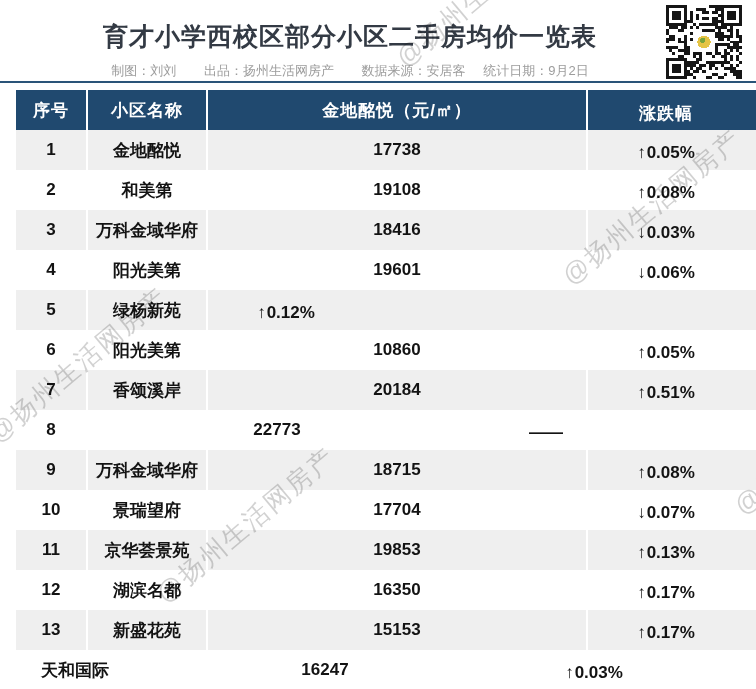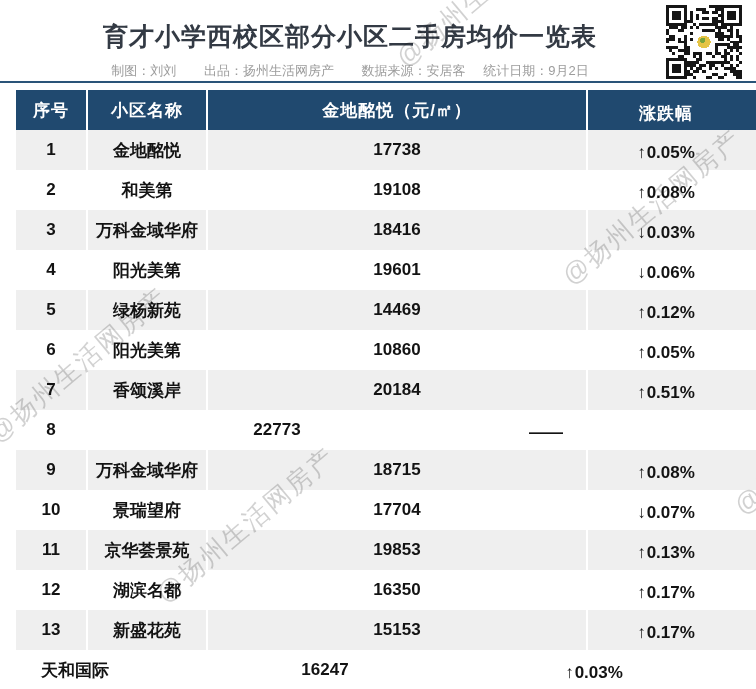--- a/index.html
+++ b/index.html
@@ -342,21 +342,20 @@
         </div>
         <div class="trow">
           <div class="cell c-no">4</div>
           <div class="cell c-name">阳光美第</div>
           <div class="cell c-price">19601</div>
           <div class="cell c-change"><span class="arrow">↓</span>0.06%</div>
         </div>
         <div class="trow">
           <div class="cell c-no">5</div>
           <div class="cell c-name">绿杨新苑</div>
-          <div class="cell c-price">14469</div>
           <div class="cell c-change"><span class="arrow">↑</span>0.12%</div>
         </div>
         <div class="trow">
           <div class="cell c-no">6</div>
           <div class="cell c-name">阳光美第</div>
           <div class="cell c-price">10860</div>
           <div class="cell c-change"><span class="arrow">↑</span>0.05%</div>
         </div>
         <div class="trow">
           <div class="cell c-no">7</div>

